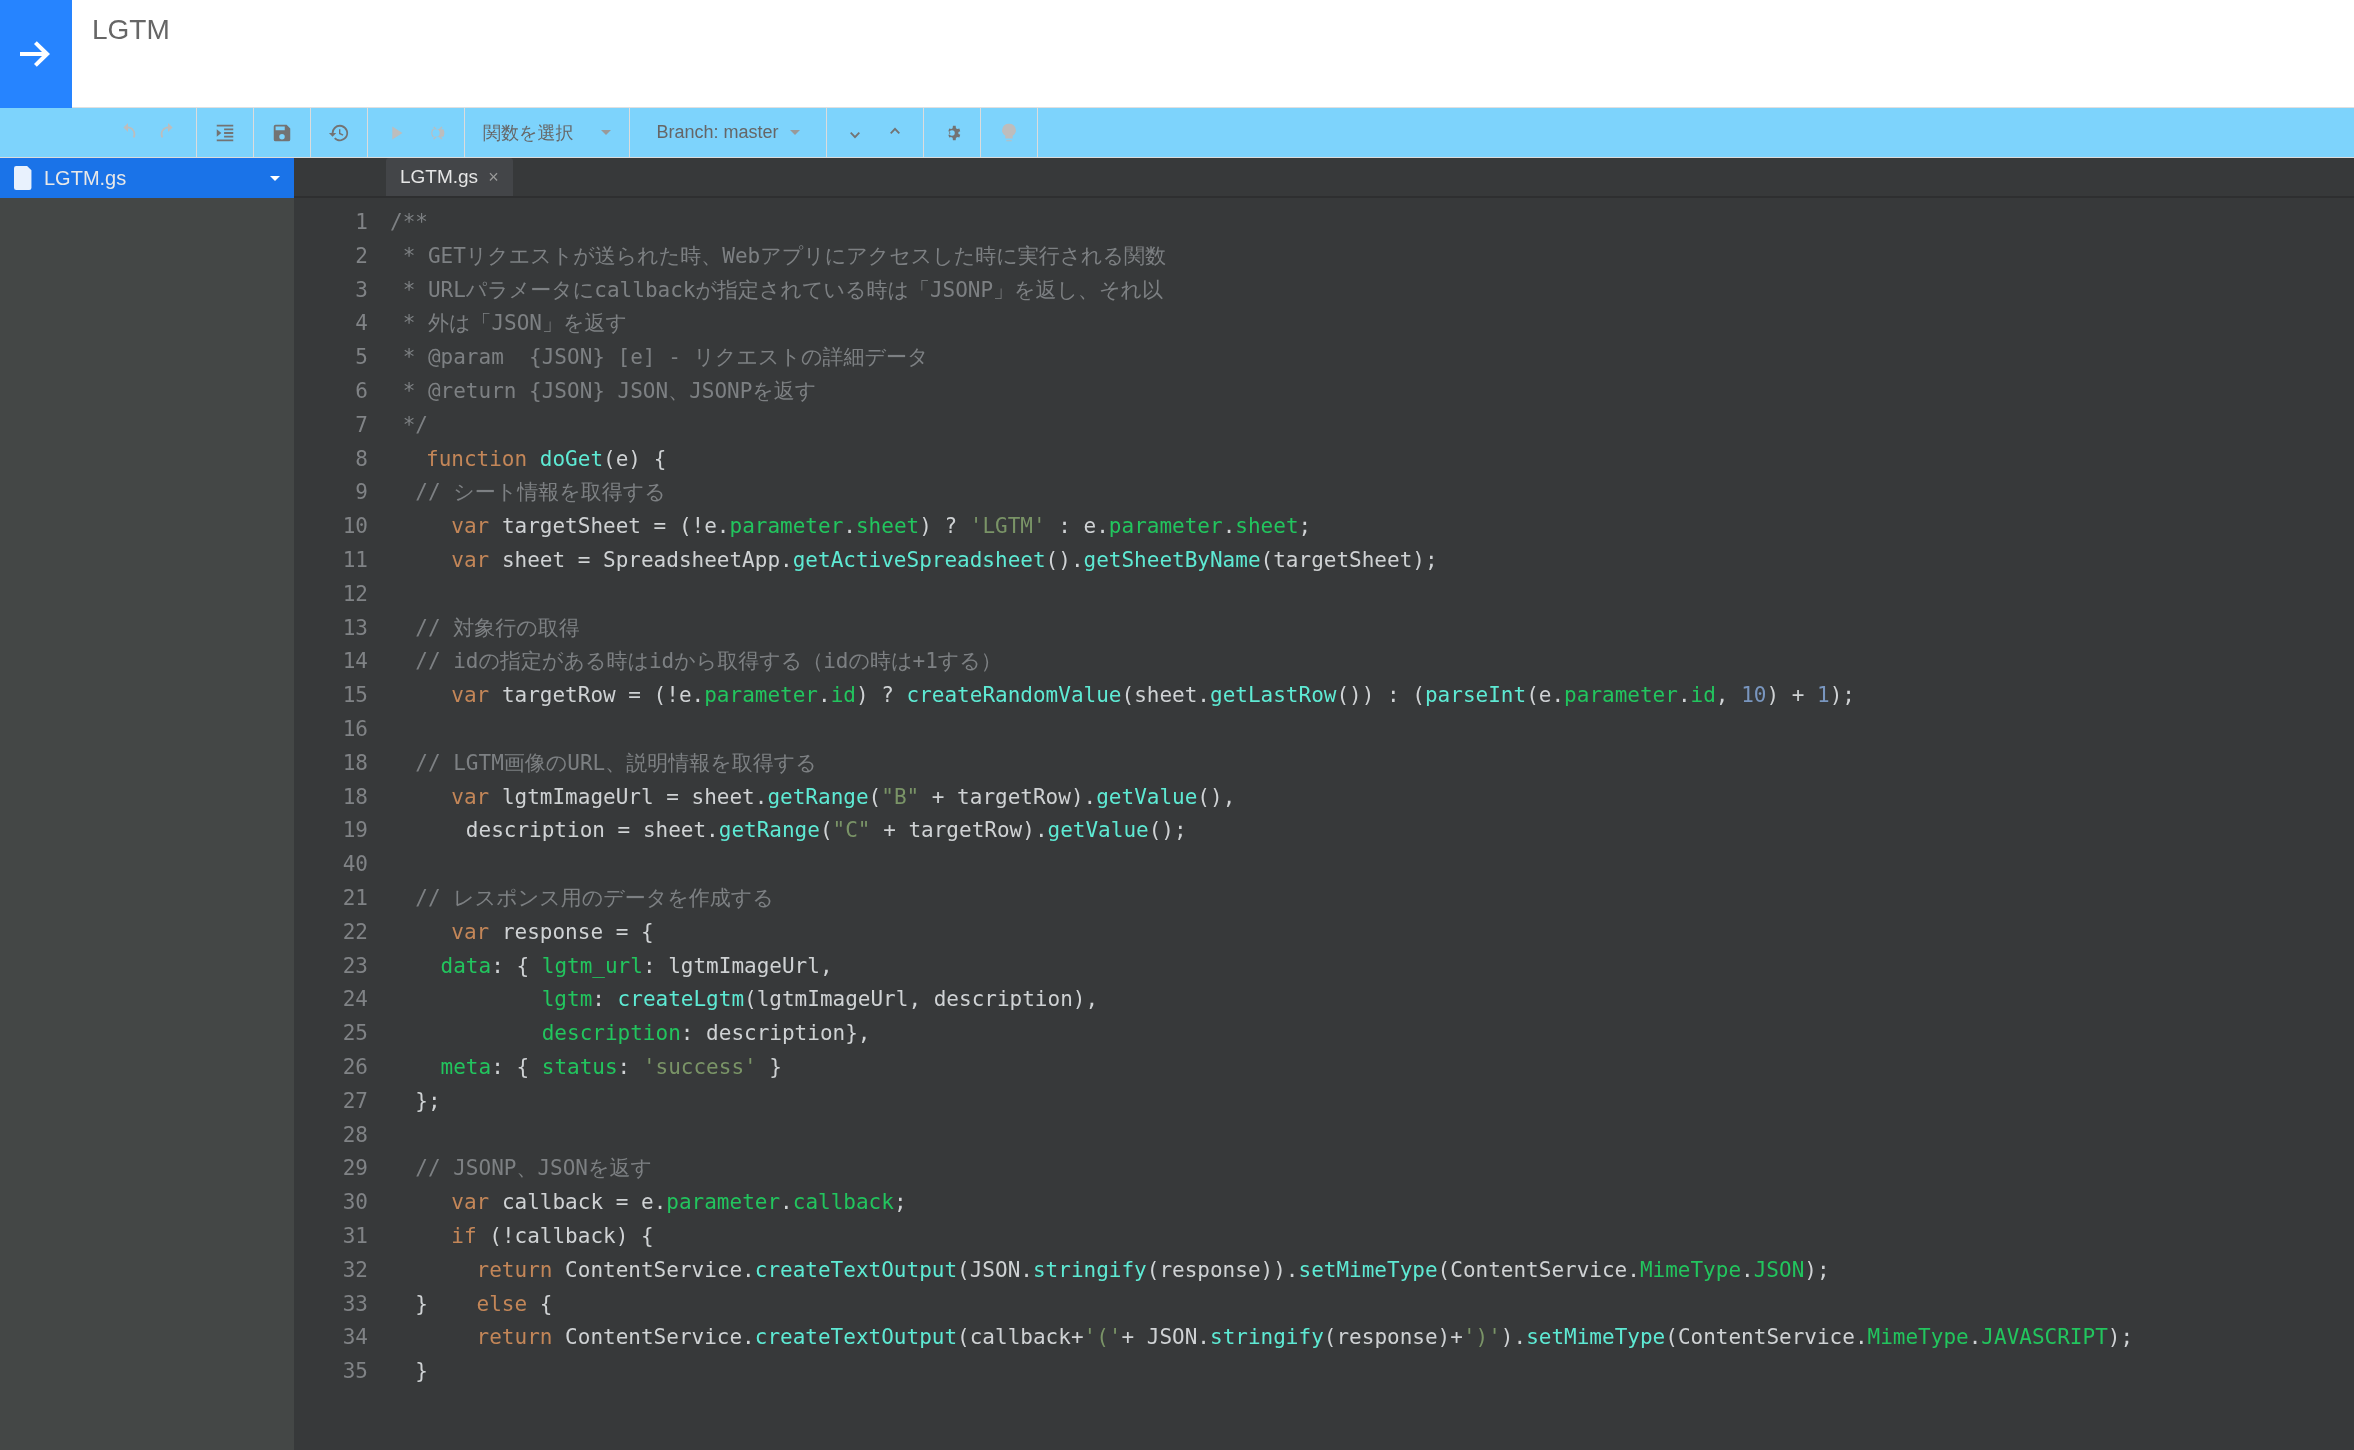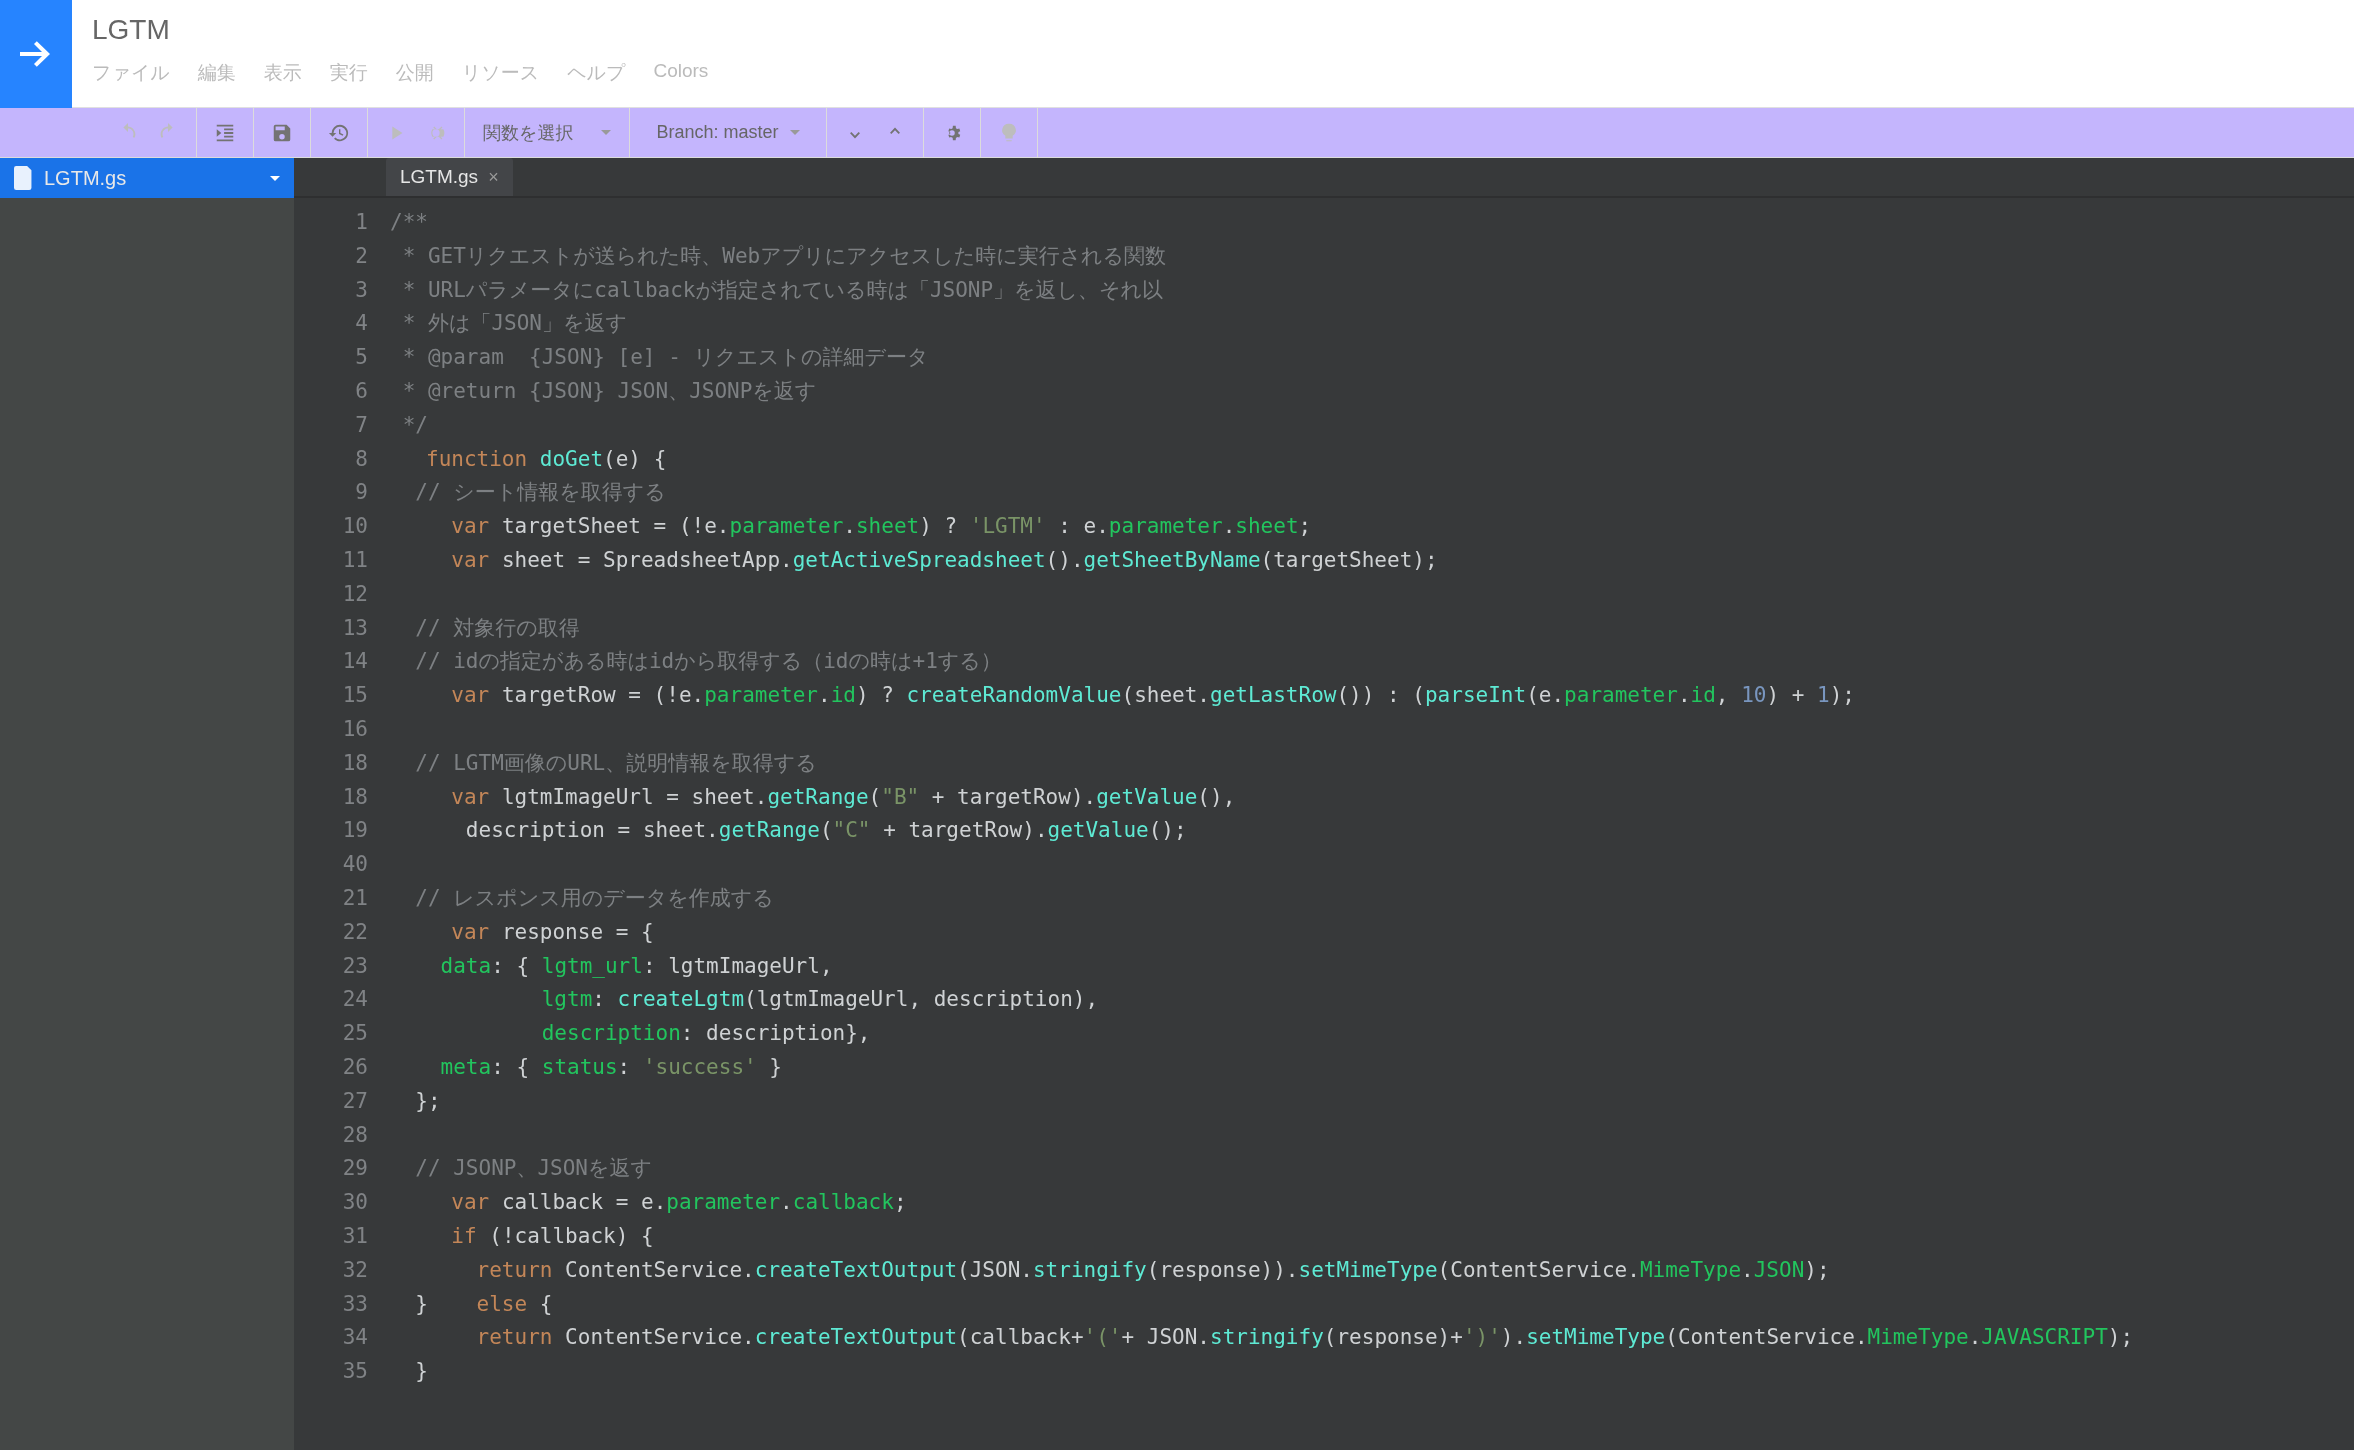--- a/index.html
+++ b/index.html
@@ -41,21 +41,21 @@
   font-weight: 400;
 }
 .menu-row {
   display: flex;
   gap: 28px;
   padding: 10px 4px 0 4px;
 }
 .menu-item { color: #bbb; font-size: 19px; cursor: pointer; }
 .toolbar {
   height: 50px;
-  background: #c4b5fd;
+  background: #7dd3fc;
   border-bottom: 1px solid #dcdcdc;
   display: flex;
   align-items: stretch;
 }
 .tb-group {
   display: flex;
   align-items: center;
   padding: 0 8px;
   border-right: 1px solid #dcdcdc;
 }
@@ -170,30 +170,20 @@
 <body>
 
 <div class="header">
   <div class="logo">
     <svg viewBox="0 0 24 24">
         <path fill="#fff" d="M4 11h11l-4-4 1.4-1.4L19 12l-6.6 6.4L11 17l4-4H4z"></path>
       </svg>
   </div>
   <div class="header-right">
     <div class="title-row">LGTM</div>
-    <div class="menu-row">
-      <span class="menu-item">ファイル</span>
-      <span class="menu-item">編集</span>
-      <span class="menu-item">表示</span>
-      <span class="menu-item">実行</span>
-      <span class="menu-item">公開</span>
-      <span class="menu-item">リソース</span>
-      <span class="menu-item">ヘルプ</span>
-      <span class="menu-item">Colors</span>
-    </div>
   </div>
 </div>
 
 <div class="toolbar">
   <div class="tb-group" style="padding-left:108px">
     <div class="tb-btn gray">
         <svg viewBox="0 0 24 24">
           <path fill="currentColor" d="M12 5V1L7 6l5 5V7c3 0 6 2 6 6 0 1-.3 2-.8 3l1.5 1.5C20 16 20 14 20 13c0-4-4-8-8-8z"></path>
         </svg>
       </div>

